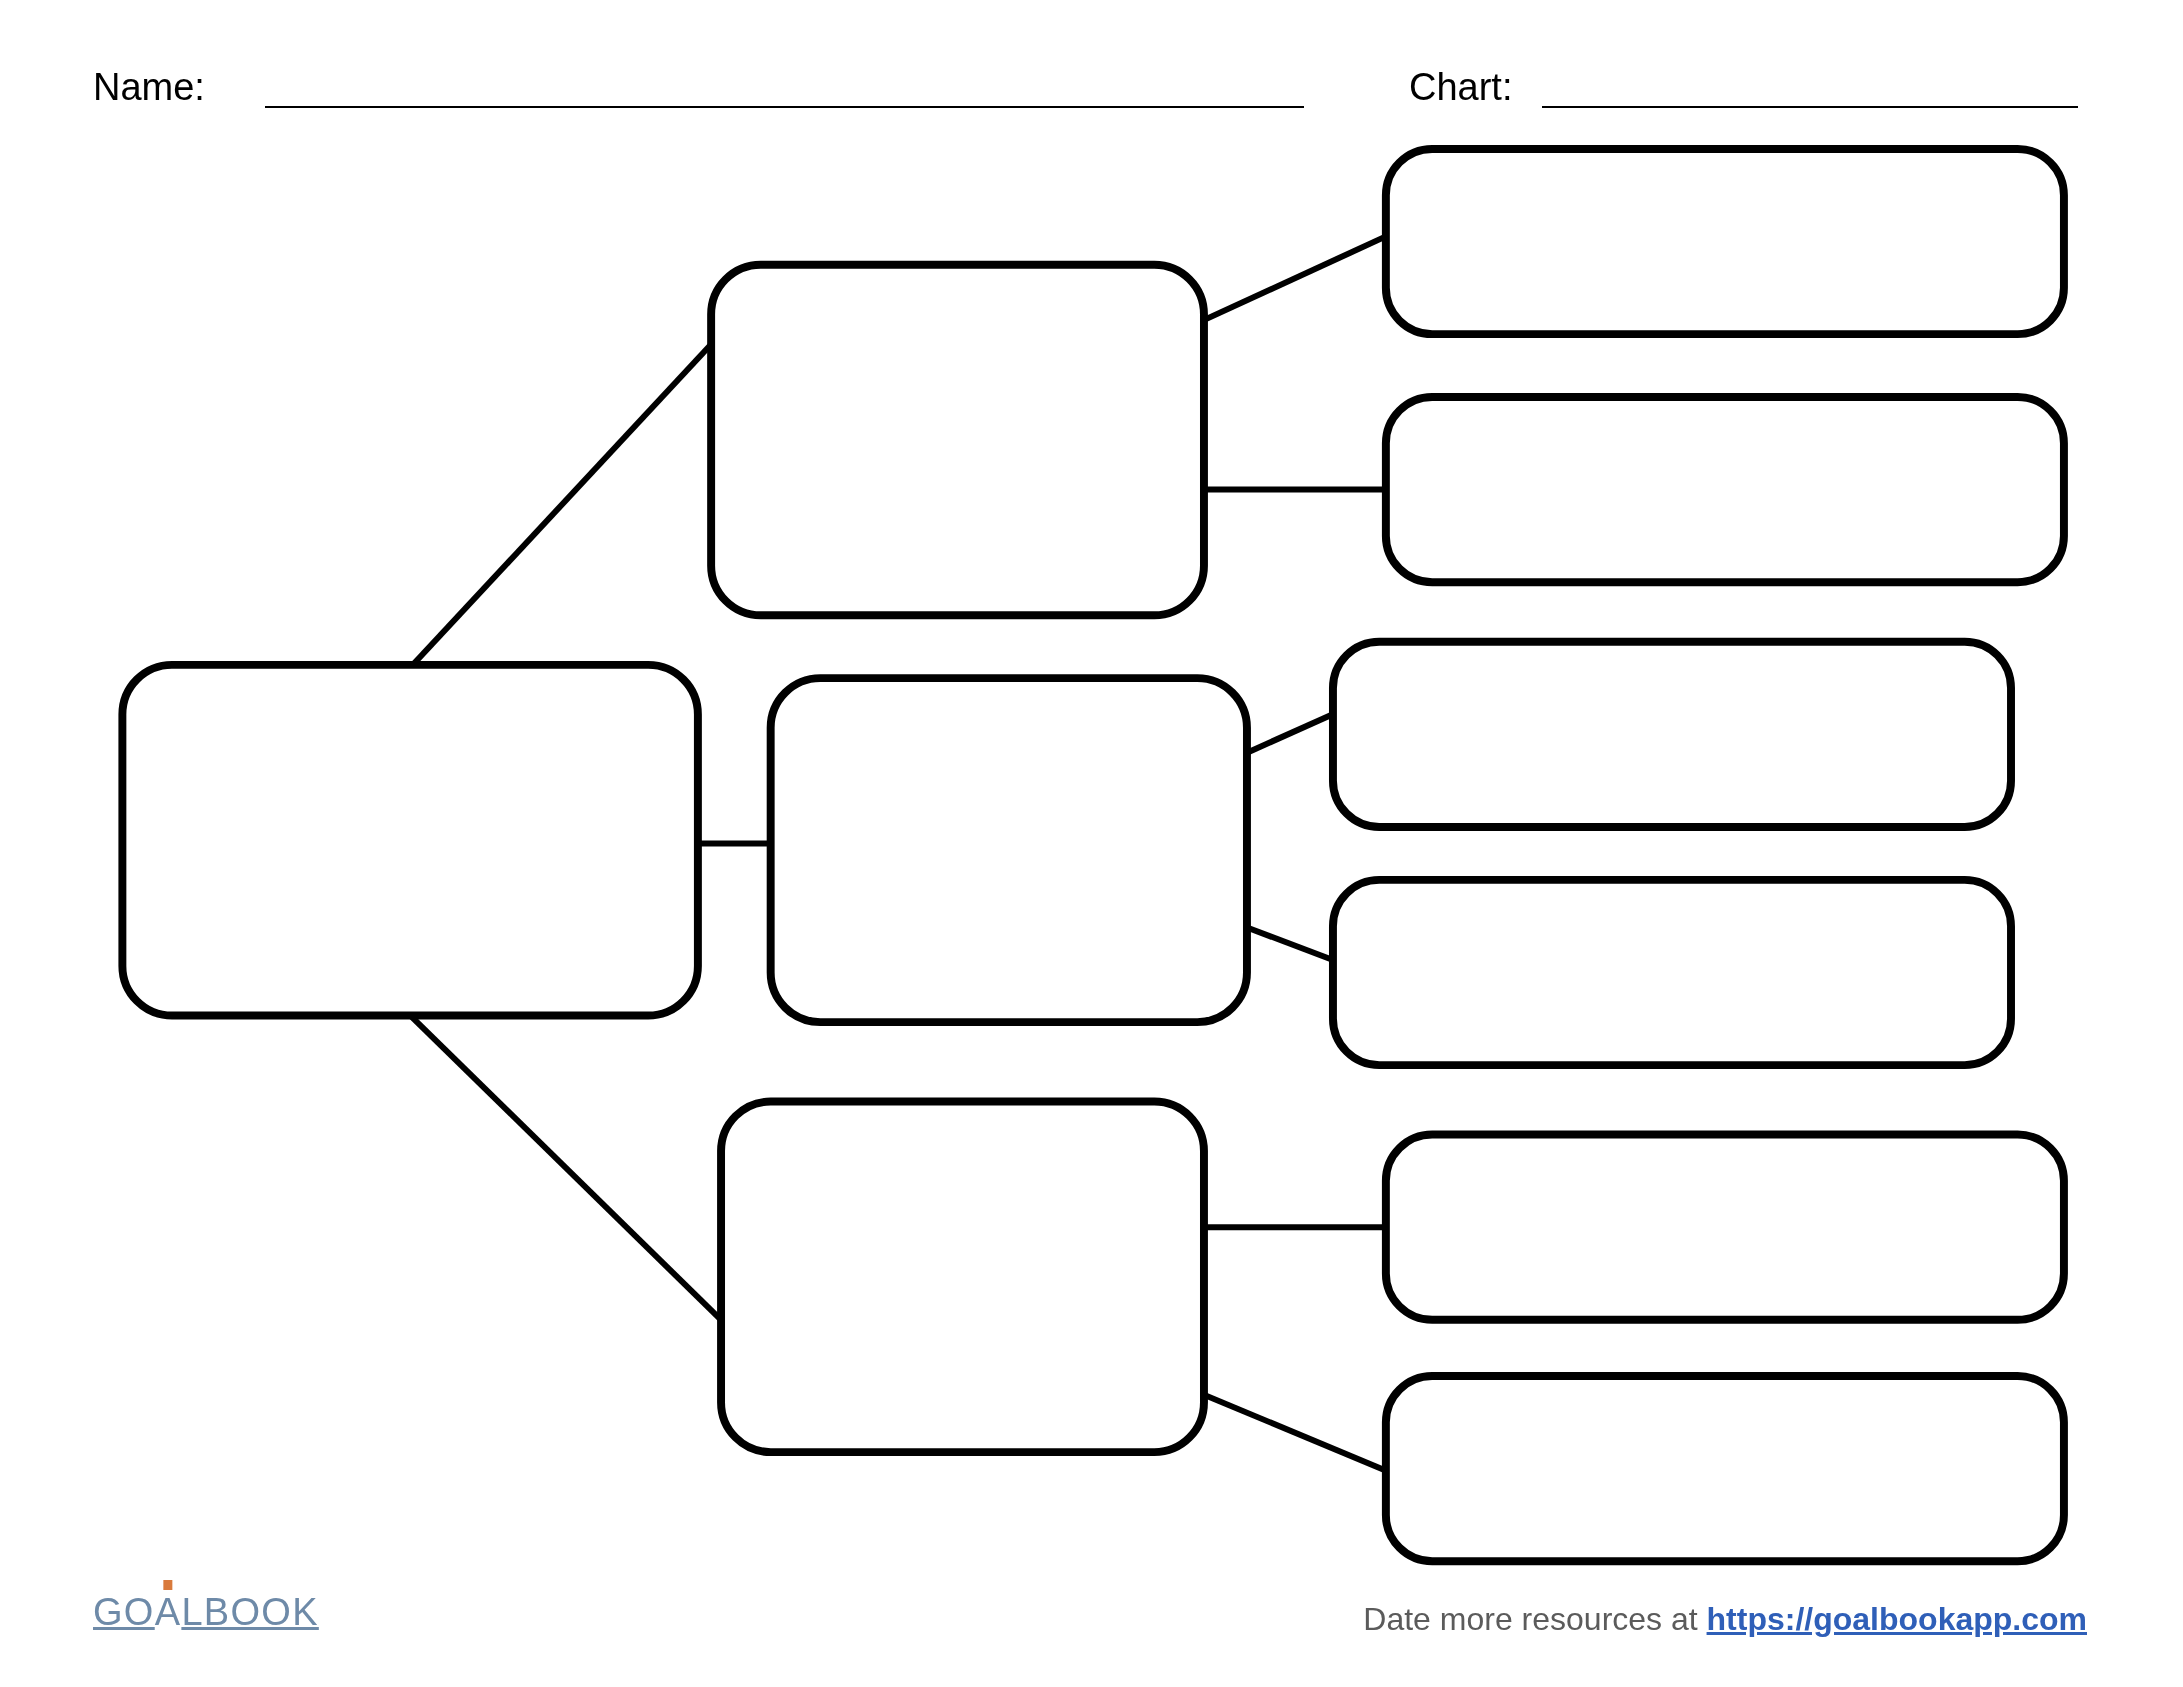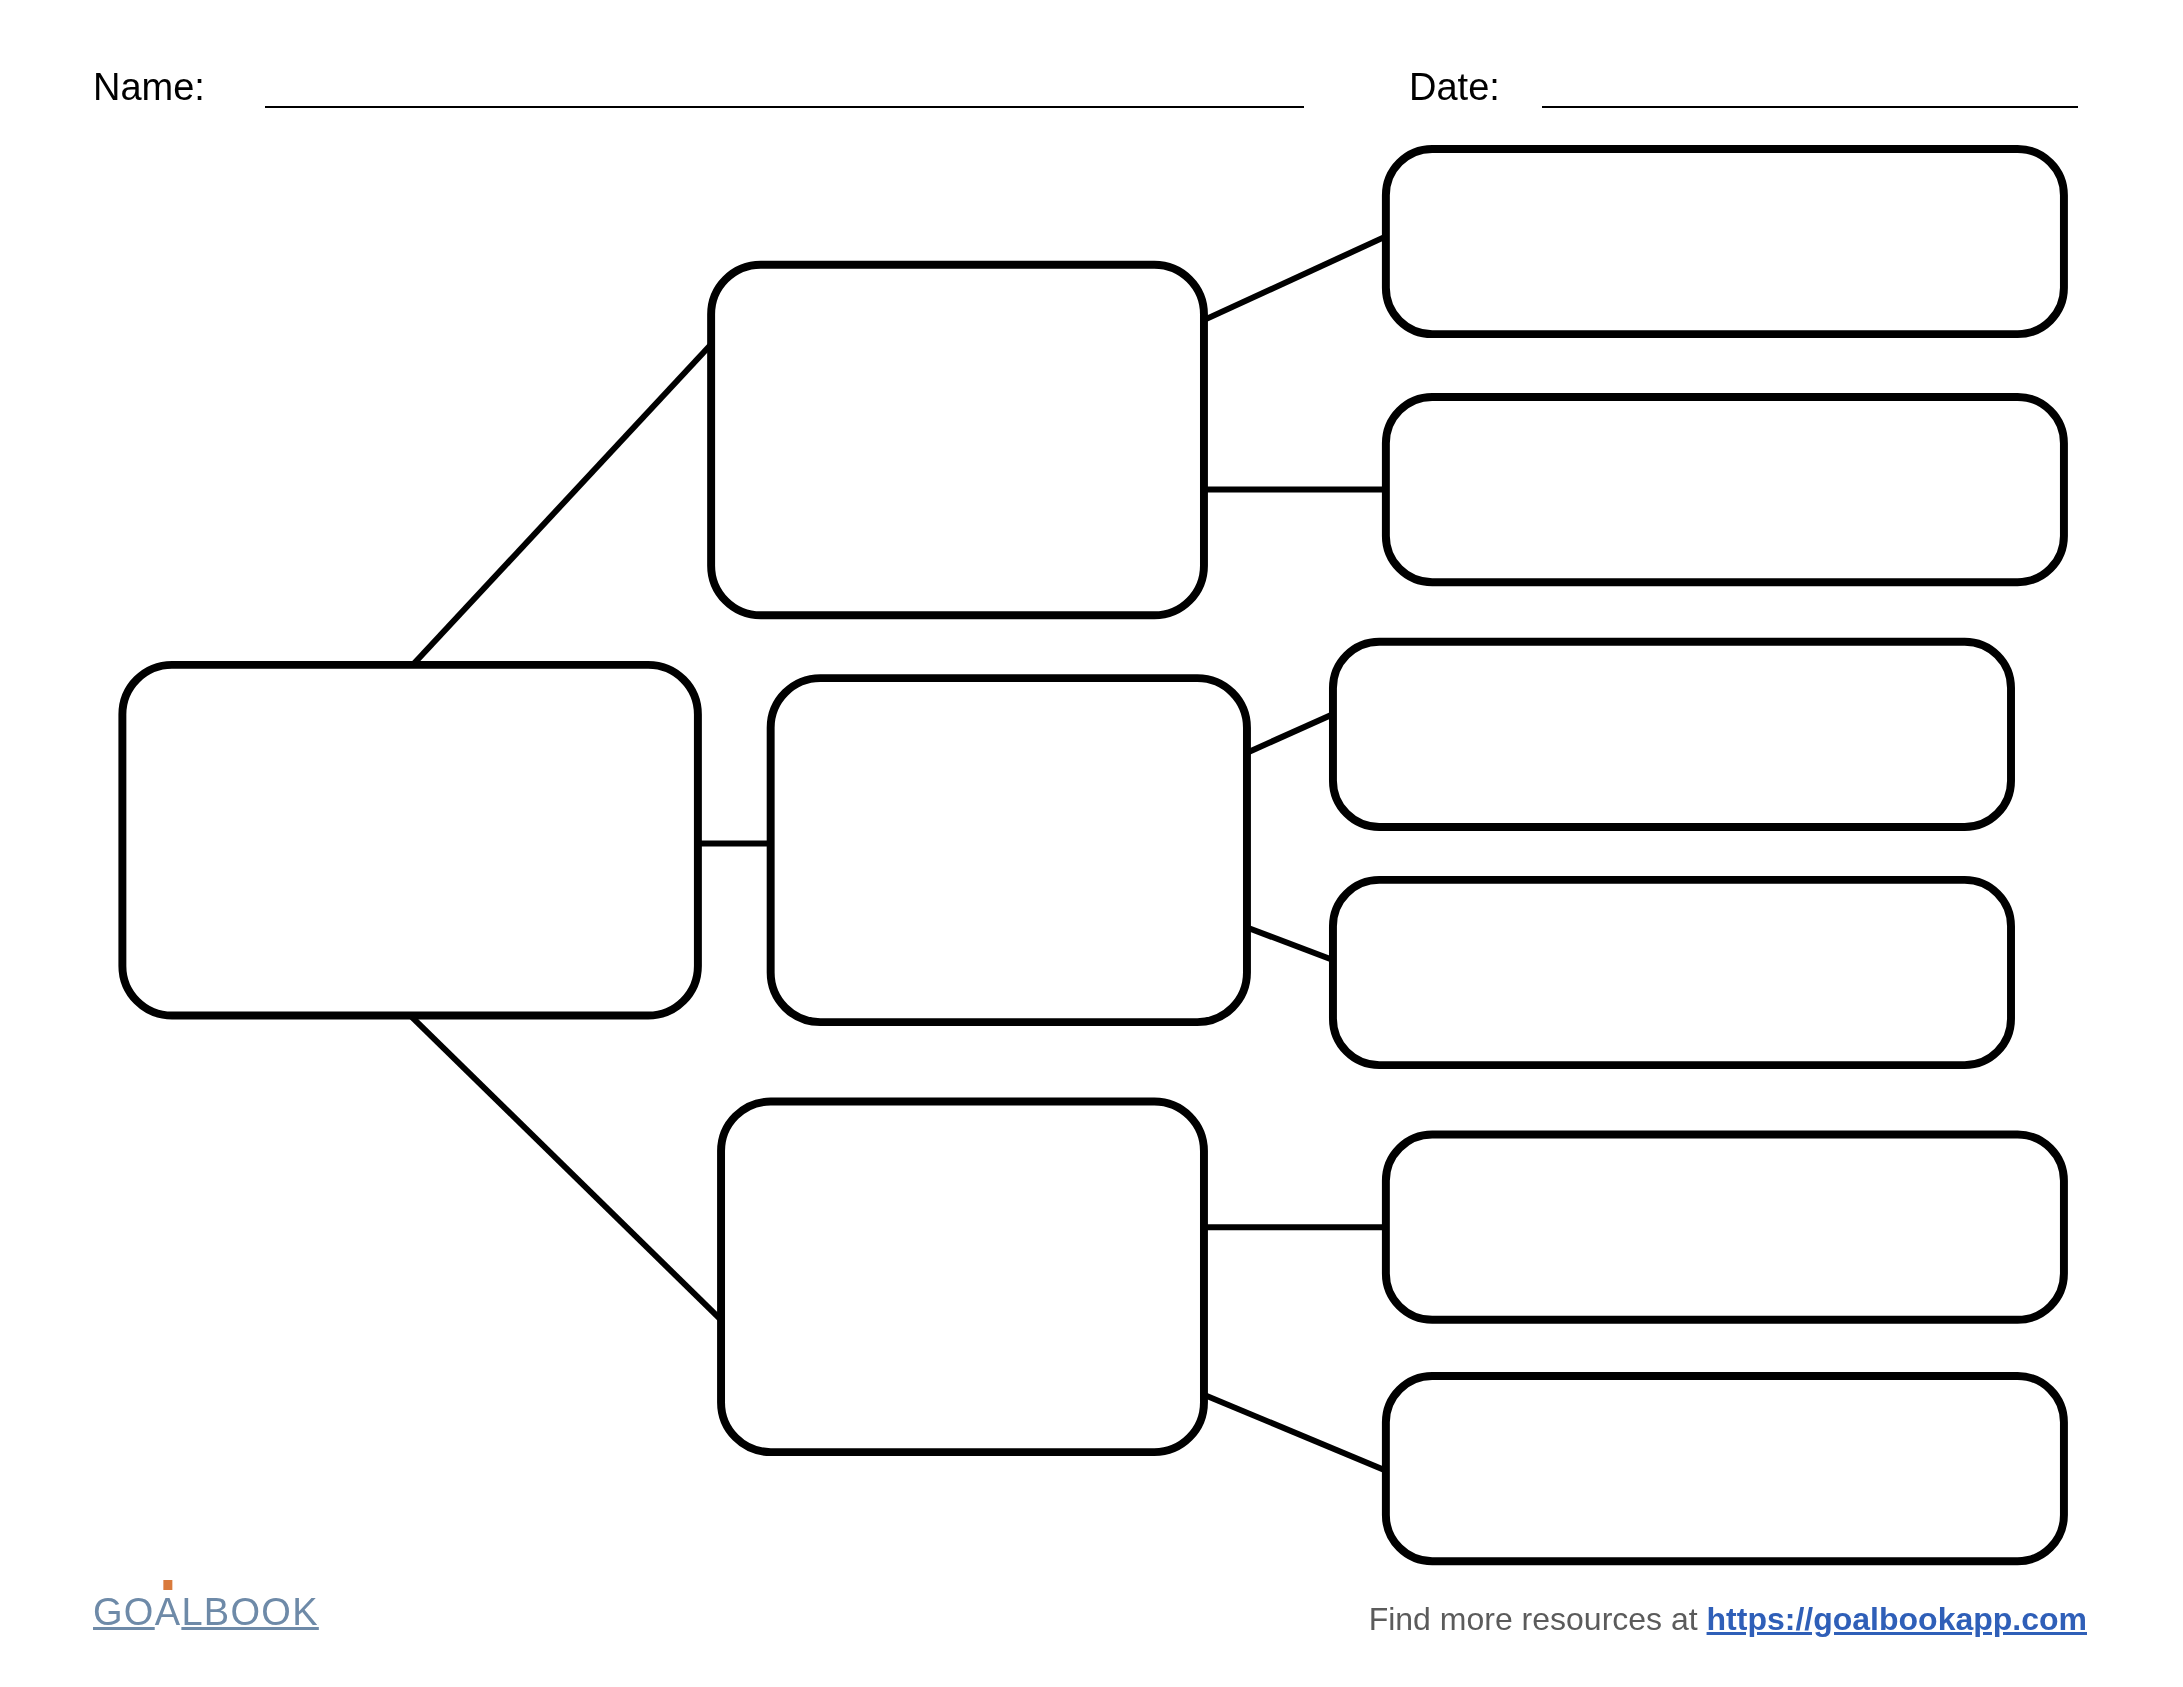--- a/index.html
+++ b/index.html
@@ -82,21 +82,21 @@
   }
 </style>
 </head>
 <body>
 
 <div class="page">
 
   <div class="field-label" style="left:93px; top:66px;">Name:</div>
   <div class="field-line" style="left:265px; top:106px; width:1039px;"></div>
 
-  <div class="field-label" style="left:1409px; top:66px;">Date:</div>
+  <div class="field-label" style="left:1409px; top:66px;">Chart:</div>
   <div class="field-line" style="left:1542px; top:106px; width:536px;"></div>
 
 
   <svg class="diagram" viewBox="0 0 3300 2550">
 
     <line class="connector" x1="610" y1="1020" x2="1080" y2="515"></line>
     <line class="connector" x1="1050" y1="1275" x2="1170" y2="1275"></line>
     <line class="connector" x1="610" y1="1525" x2="1095" y2="2000"></line>
 
     <line class="connector" x1="1730" y1="525" x2="2100" y2="355"></line>
@@ -122,17 +122,17 @@
     <rect class="node" x="2015" y="1330" width="1025" height="280" rx="70" ry="70"></rect>
     <rect class="node" x="2095" y="1715" width="1025" height="280" rx="70" ry="70"></rect>
     <rect class="node" x="2095" y="2080" width="1025" height="280" rx="70" ry="70"></rect>
   </svg>
 
   <div class="logo" style="left:93px; top:1591px;text-decoration:underline;">
     <span>GO</span><span class="accent">A</span><span>LBOOK</span>
   </div>
 
   <div class="footer-text" style="right:96px; top:1601px;">
-    <span>Find more resources at </span><a class="footer-link">https://goalbookapp.com</a>
+    <span>Date more resources at </span><a class="footer-link">https://goalbookapp.com</a>
   </div>
 
 </div>
 
 
 </body></html>

